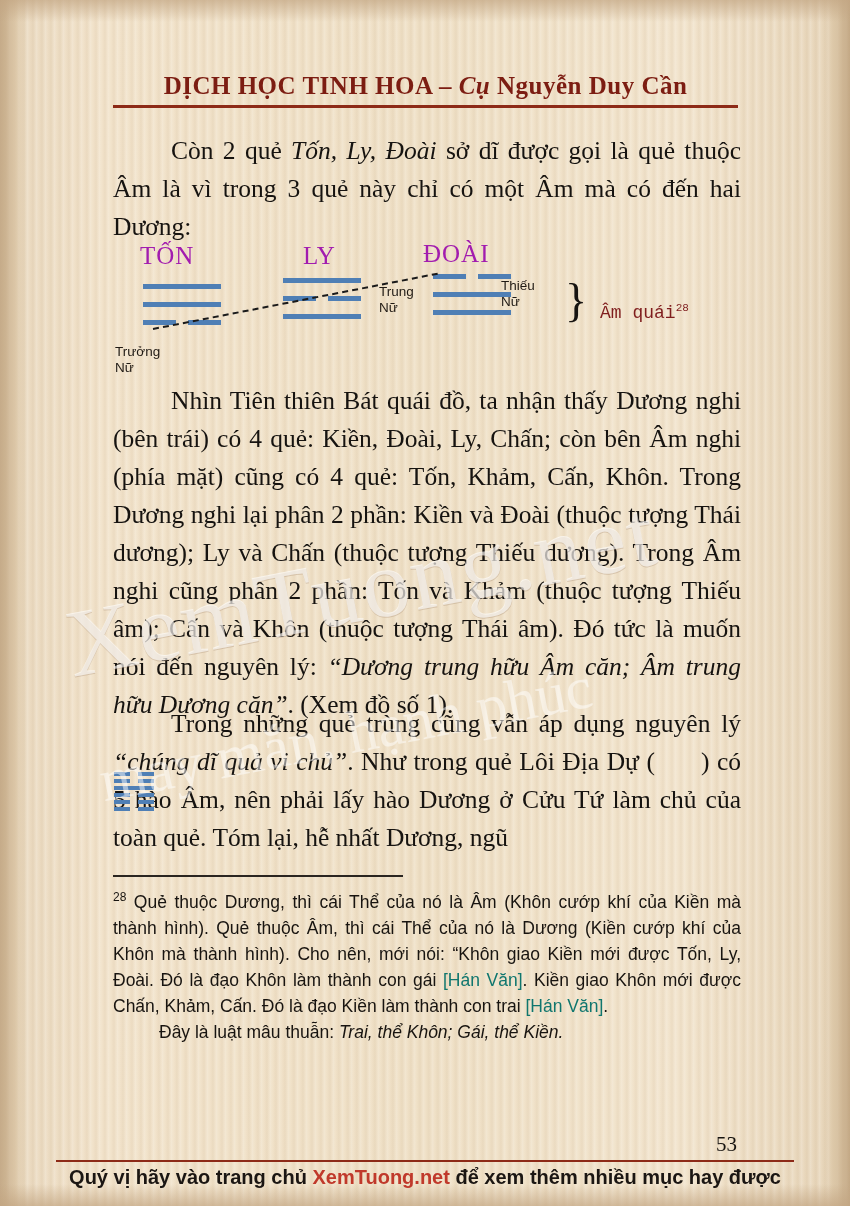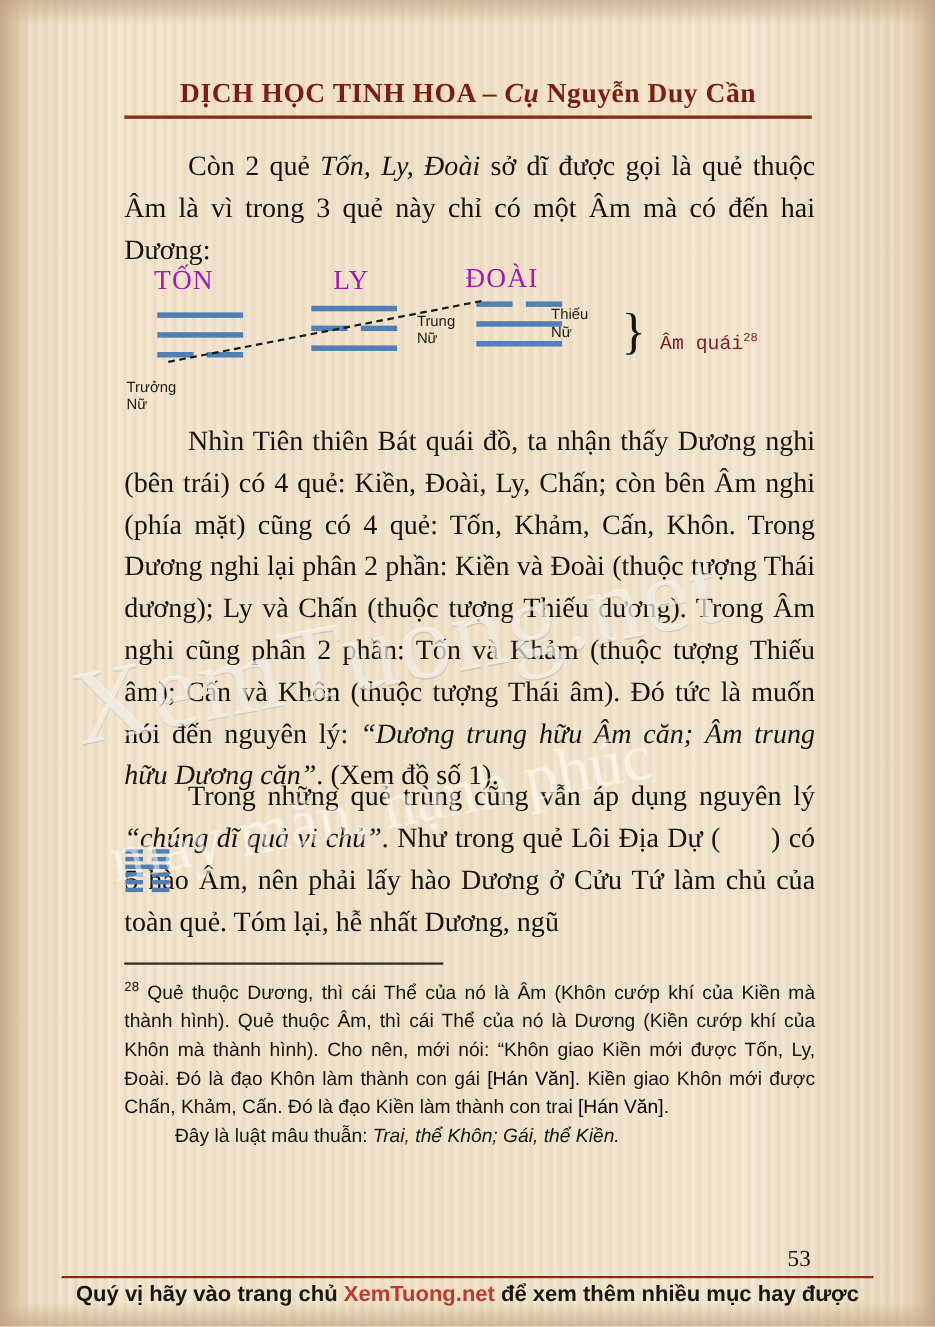--- a/index.html
+++ b/index.html
@@ -171,21 +171,21 @@
     top: 884px;
     width: 628px;
     font-family: "Liberation Sans", sans-serif;
     font-size: 17.5px;
     line-height: 26px;
     color: #181410;
     text-align: justify;
   }
   .footnote sup { font-size: 12px; }
   .fn-indent { text-indent: 46px; }
-  .grayed { color: #000000; }
+  .grayed { color: #0f766e; }
 
   
   .page-number {
     position: absolute;
     right: 113px;
     top: 1132px;
     font-family: "Liberation Serif", serif;
     font-size: 21px;
     color: #161310;
   }

